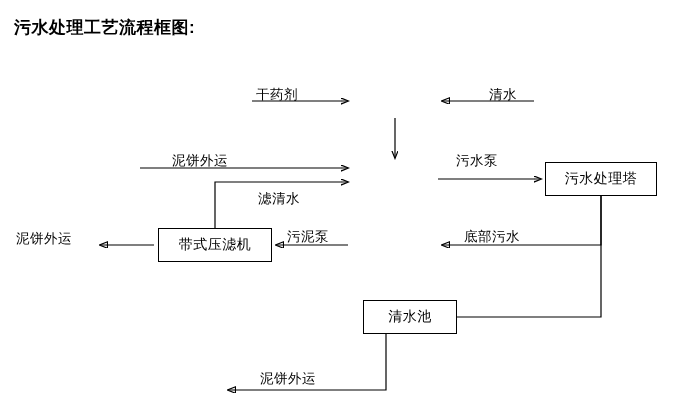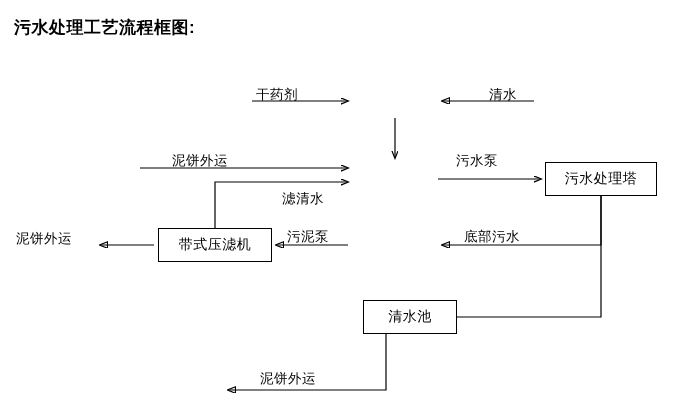--- a/index.html
+++ b/index.html
@@ -106,19 +106,19 @@
     <span>带式压滤机</span>
   </div>
   <div class="node" style="left:339px;top:300px;width:94px;height:34px;margin-left:24px;">
     <span>清水池</span>
   </div>
 
   <div class="label" style="left:256px;top:86px;">干药剂</div>
   <div class="label" style="left:477px;top:86px;margin-left:12px;">清水</div>
   <div class="label" style="left:172px;top:152px;">泥饼外运</div>
   <div class="label" style="left:456px;top:152px;">污水泵</div>
-  <div class="label" style="left:258px;top:190px;margin-left:24px;">滤清水</div>
+  <div class="label" style="left:258px;top:190px;">滤清水</div>
   <div class="label" style="left:16px;top:230px;">泥饼外运</div>
   <div class="label" style="left:287px;top:228px;">污泥泵</div>
   <div class="label" style="left:464px;top:228px;">底部污水</div>
   <div class="label" style="left:260px;top:370px;">泥饼外运</div>
 
 </div>
 
 </body></html>

